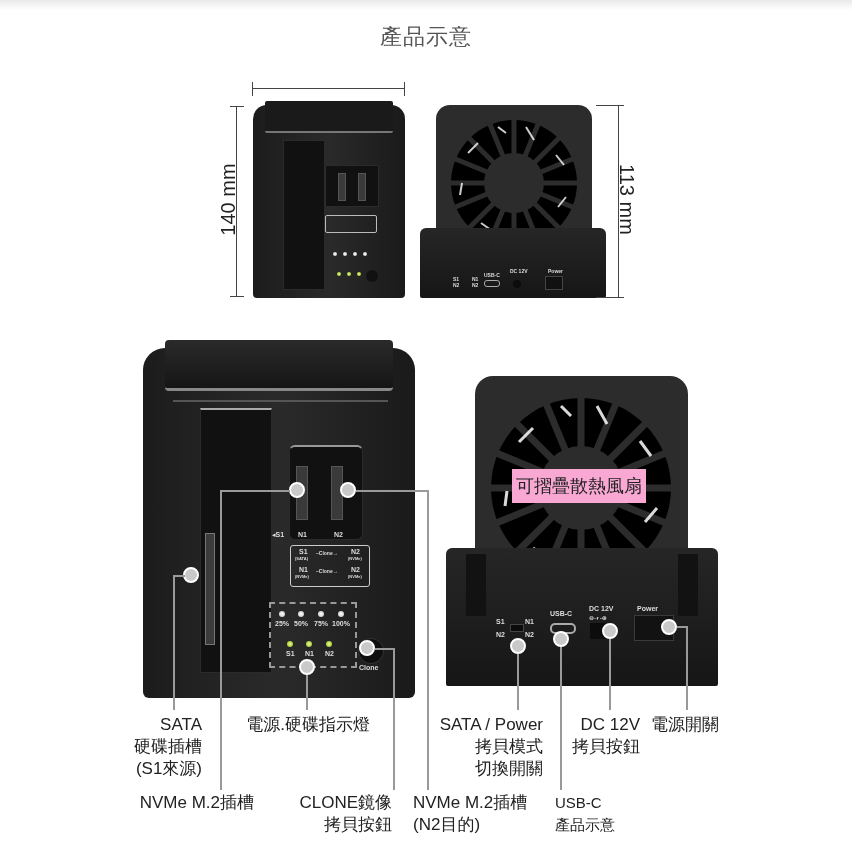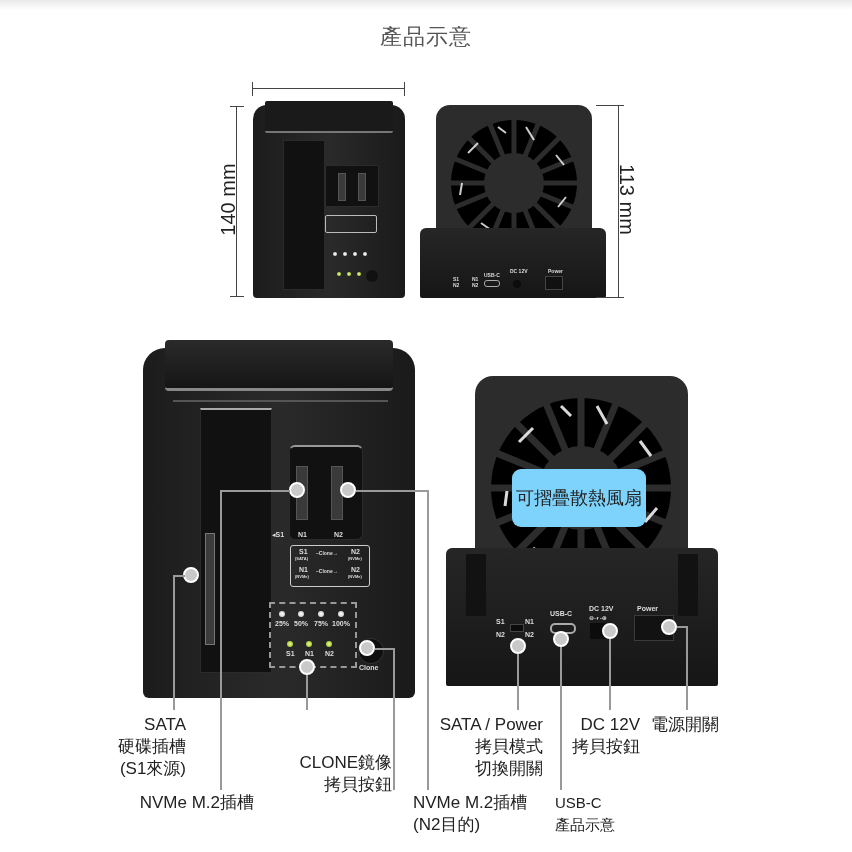--- a/index.html
+++ b/index.html
@@ -17,21 +17,21 @@
   .tinytxt{position:absolute;color:#ddd;font-size:7px;font-weight:bold;white-space:nowrap;}
   .led{position:absolute;border-radius:50%;}
   .led.w{background:radial-gradient(#fff,#bbb);}
   .led.g{background:radial-gradient(#e8ff8a,#8bb020);}
   .dot{position:absolute;width:16px;height:16px;border-radius:50%;background:#c9c9c9;border:2px solid #fff;box-sizing:border-box;}
   .cl{position:absolute;background:#9a9a9a;}
   .lbl{position:absolute;font-size:17px;line-height:22px;color:#222;white-space:nowrap;}
   .r{text-align:right;}
   .fanbox{position:absolute;background:#2c2c2c;border-radius:14px;overflow:hidden;}
   .dock{position:absolute;background:linear-gradient(#262626,#161616);border-radius:6px 6px 2px 2px;}
-  .fanlabel{position:absolute;background:#7dd3fc;color:#222;font-size:18px;padding:16px 4px;line-height:26px;white-space:nowrap;border-radius:9px;}
+  .fanlabel{position:absolute;background:#f9a8d4;color:#222;font-size:18px;padding:4px 4px;line-height:26px;white-space:nowrap;}
 </style>
 </head>
 <body>
 
 <div class="topbar"></div>
 <div class="title">產品示意</div>
 
 <div class="dimline" style="left:252px;top:88px;width:153px;height:1px;"></div>
 <div class="dimline" style="left:252px;top:82px;width:1px;height:14px;"></div>
 <div class="dimline" style="left:404px;top:82px;width:1px;height:14px;"></div>
@@ -227,31 +227,32 @@
 <div class="cl" style="left:427px;top:490px;width:2px;height:300px;"></div>
 <div class="cl" style="left:306px;top:675px;width:2px;height:35px;"></div>
 <div class="cl" style="left:375px;top:648px;width:20px;height:2px;"></div>
 <div class="cl" style="left:393px;top:648px;width:2px;height:142px;"></div>
 <div class="cl" style="left:517px;top:654px;width:2px;height:56px;"></div>
 <div class="cl" style="left:560px;top:647px;width:2px;height:143px;"></div>
 <div class="cl" style="left:609px;top:639px;width:2px;height:71px;"></div>
 <div class="cl" style="left:677px;top:626px;width:10px;height:2px;"></div>
 <div class="cl" style="left:686px;top:626px;width:2px;height:84px;"></div>
 
-<div class="lbl r" style="left:88px;top:714px;width:98px;">
+<div class="lbl r" style="left:104px;top:714px;width:98px;">
   <div>SATA</div>
   <div>硬碟插槽</div>
   <div>(S1來源)</div>
 </div>
 <div class="lbl r" style="left:230px;top:714px;width:140px;">
+  <div>電源.硬碟指示燈</div>
 </div>
 <div class="lbl r" style="left:120px;top:792px;width:134px;">
   <div>NVMe M.2插槽</div>
 </div>
-<div class="lbl r" style="left:280px;top:752px;width:112px;">
+<div class="lbl r" style="left:280px;top:792px;width:112px;">
   <div>CLONE鏡像</div>
   <div>拷貝按鈕</div>
 </div>
 <div class="lbl" style="left:413px;top:792px;">
   <div>NVMe M.2插槽</div>
   <div>(N2目的)</div>
 </div>
 <div class="lbl r" style="left:430px;top:714px;width:113px;">
   <div>SATA / Power</div>
   <div>拷貝模式</div>

